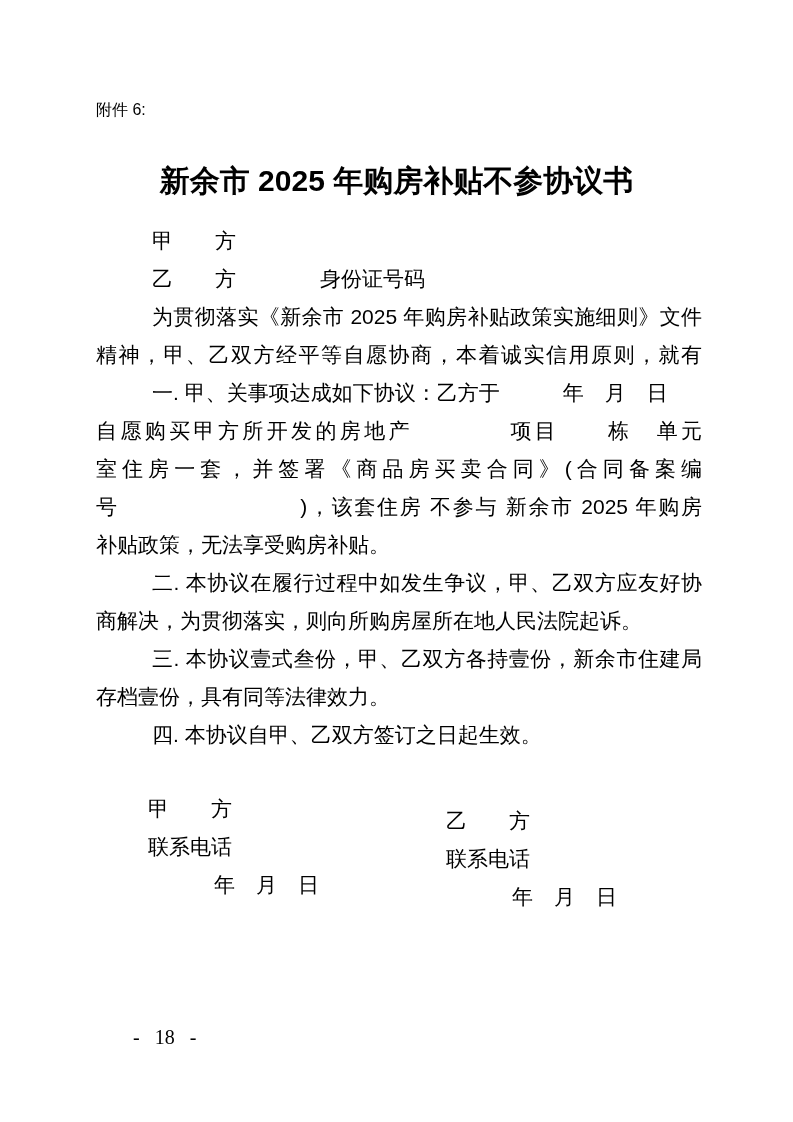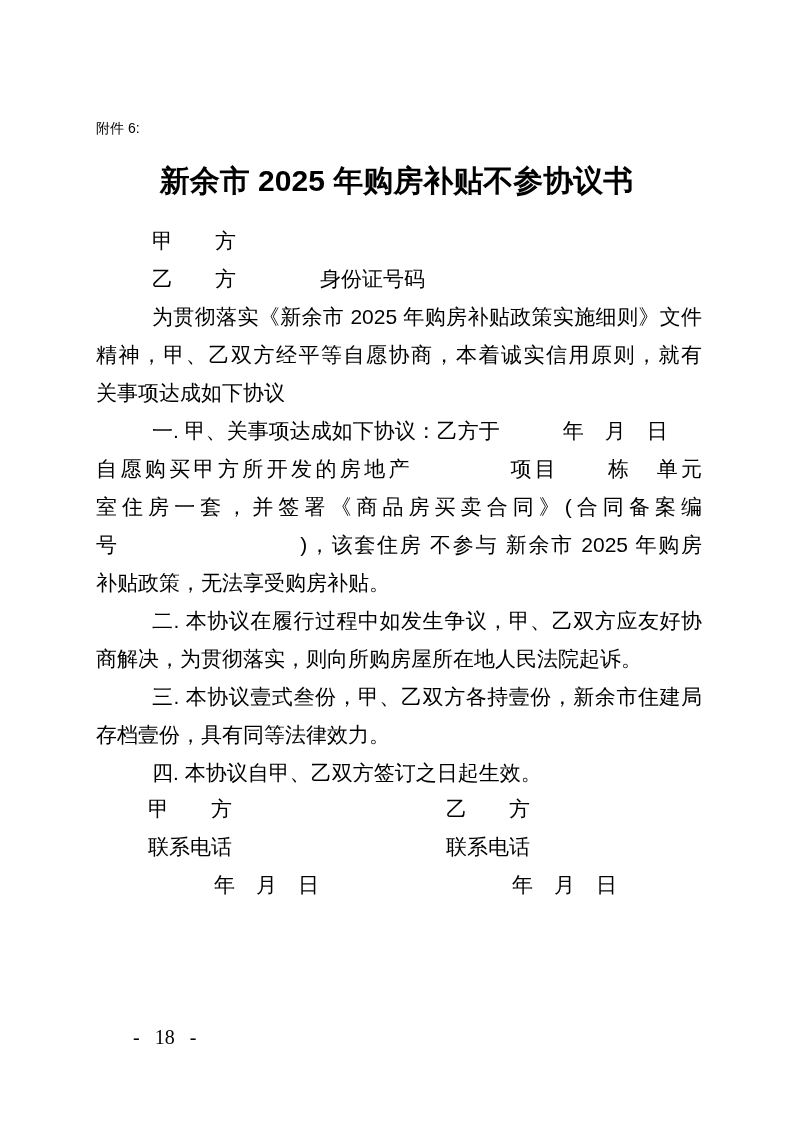--- a/index.html
+++ b/index.html
@@ -6,61 +6,60 @@
   .page {
     position:relative;
     width:793px; height:1122px;
     background:#ffffff;
     color:#000000;
     font-family:"Liberation Sans","DejaVu Sans",sans-serif;
     overflow:hidden;
   }
   .attachment {
     position:absolute; left:96px; top:100px;
-    font-size:14px; line-height:1.2;margin-top:20px;
+    font-size:16px; line-height:1.2;
   }
   .title {
     position:absolute; left:0; right:0; top:156px; margin:7px;
     text-align:center;
     font-size:30px; font-weight:bold; line-height:1.2;
   }
   .body {
     position:absolute; left:96px; top:222px; width:606px;
     font-size:21px; line-height:38px;
   }
   .ln { min-height:38px; }
   .ind { padding-left:56px; }
   .j { text-align:justify; text-align-last:justify; }
   .sig-col {
     position:absolute; top:790px;
     font-size:21px; line-height:38px;
   }
   .sig-a { left:148px; }
-  .sig-b { left:446px; }
+  .sig-b { left:446px;margin-top:12px; }
   .sig-date { padding-left:66px; }
   .footer {
     position:absolute; left:133px; top:1026px;
     font-size:20px; word-spacing:10px;font-family:Liberation Serif, serif;
   }
 </style>
 </head>
 <body>
 
 <div class="page">
 
   <div class="attachment">附件 6:</div>
 
   <h1 class="title">新余市 2025 年购房补贴不参协议书</h1>
 
   <div class="body">
     <div class="ln ind">甲　　方</div>
     <div class="ln ind">乙　　方　　　　身份证号码</div>
     <div class="ln ind j">为贯彻落实《新余市 2025 年购房补贴政策实施细则》文件</div>
     <div class="ln j">精神，甲、乙双方经平等自愿协商，本着诚实信用原则，就有</div>
-    <div class="ln">关事项达成如下协议</div>
     <div class="ln ind">一. 甲、关事项达成如下协议：乙方于　　　年　月　日</div>
     <div class="ln j">自愿购买甲方所开发的房地产　　　　项目　　栋　单元</div>
     <div class="ln j">室住房一套，并签署《商品房买卖合同》(合同备案编</div>
     <div class="ln j">号　　　　　　　　)，该套住房 不参与 新余市 2025 年购房</div>
     <div class="ln">补贴政策，无法享受购房补贴。</div>
     <div class="ln ind j">二. 本协议在履行过程中如发生争议，甲、乙双方应友好协</div>
     <div class="ln">商解决，为贯彻落实，则向所购房屋所在地人民法院起诉。</div>
     <div class="ln ind j">三. 本协议壹式叁份，甲、乙双方各持壹份，新余市住建局</div>
     <div class="ln">存档壹份，具有同等法律效力。</div>
     <div class="ln ind">四. 本协议自甲、乙双方签订之日起生效。</div>

